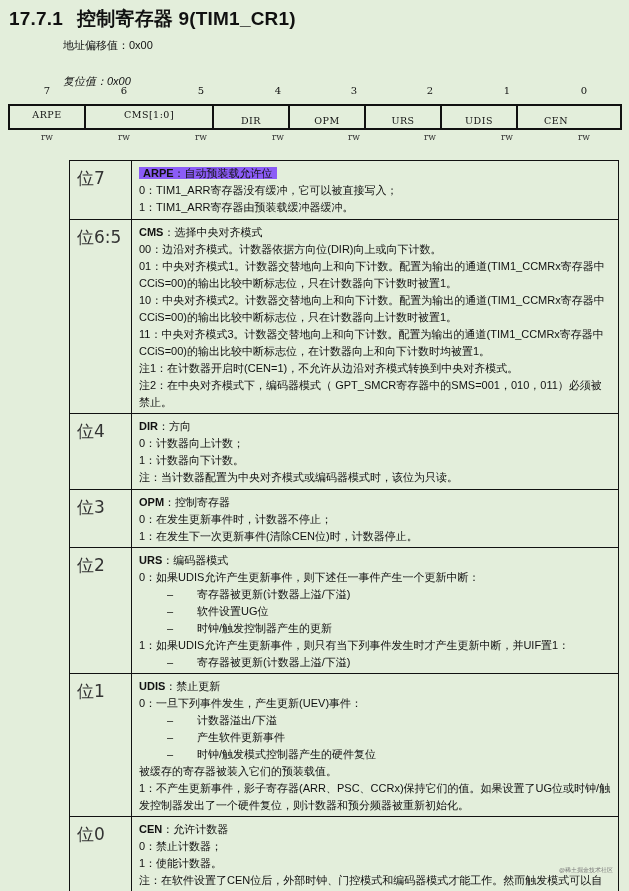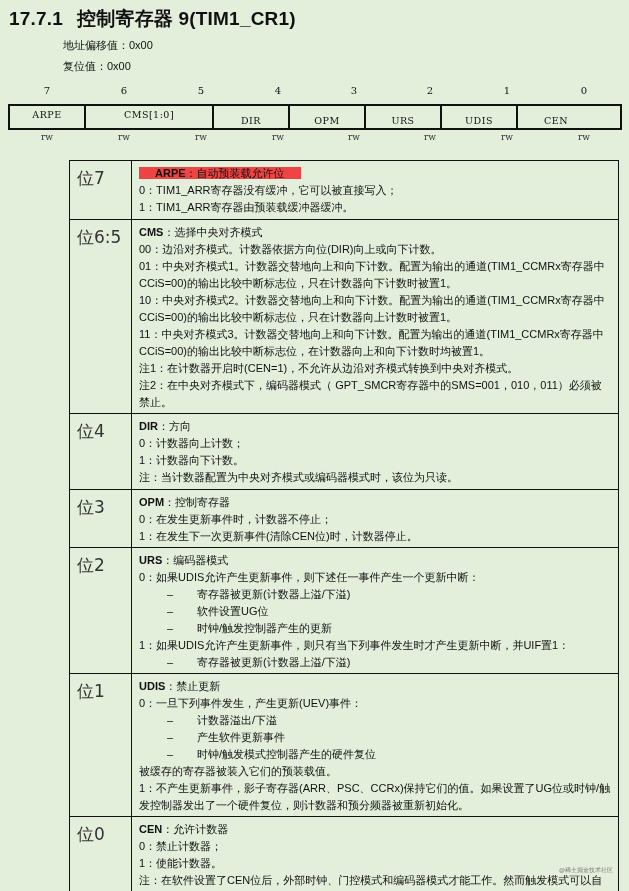--- a/index.html
+++ b/index.html
@@ -10,21 +10,21 @@
     color: #111;
     position: relative;
   }
   .title {
     position: absolute; left: 9px; top: 6px;
     font-size: 19px; font-weight: bold; white-space: nowrap; letter-spacing: 0.2px;
   }
   .title .num { margin-right: 14px; }
   .meta { position: absolute; left: 63px; font-size: 11px; white-space: nowrap; }
   .meta.offset { top: 38px; }
-  .meta.reset { top: 59px; }
+  .meta.reset { top: 74px; font-style: italic; }
 
   .bitnums { position: absolute; top: 85px; left: 8px; width: 614px; height: 14px; }
   .bitnum {
     position: absolute; width: 76px; text-align: center;
     font-family: "DejaVu Serif", serif; font-size: 10px;
   }
   .regbox {
     position: absolute; left: 8px; top: 104px; width: 610px; height: 22px;
     border: 2px solid #111; display: flex;
   }
@@ -44,21 +44,21 @@
   .desc {
     position: absolute; left: 69px; top: 160px; width: 550px;
     border-collapse: collapse; font-size: 11px;
   }
   .desc td { border: 1.5px solid #111; vertical-align: top; padding: 3px 6px 2px 7px; }
   .desc td.bit { width: 48px; color: #333; font-family: "DejaVu Sans", sans-serif; font-size: 17px; padding-top: 6px; }
   .desc td.body { line-height: 17px; padding-top: 4px; }
   .line { white-space: nowrap; }
   .line.wrap { white-space: normal; }
   .fname { font-weight: bold; }
-  .hl { background: #ef4444; padding: 0 16px; }
+  .hl { background: #8b5cf6; padding: 0 4px; }
   .dash { display: inline-block; width: 30px; margin-left: 28px; }
   .sub { font-family: "DejaVu Serif", serif; }
   .watermark {
     position: absolute; right: 16px; top: 866px; font-size: 6px; color: #777; white-space: nowrap;
   }
 </style>
 </head>
 <body>
 
 <div class="title">

